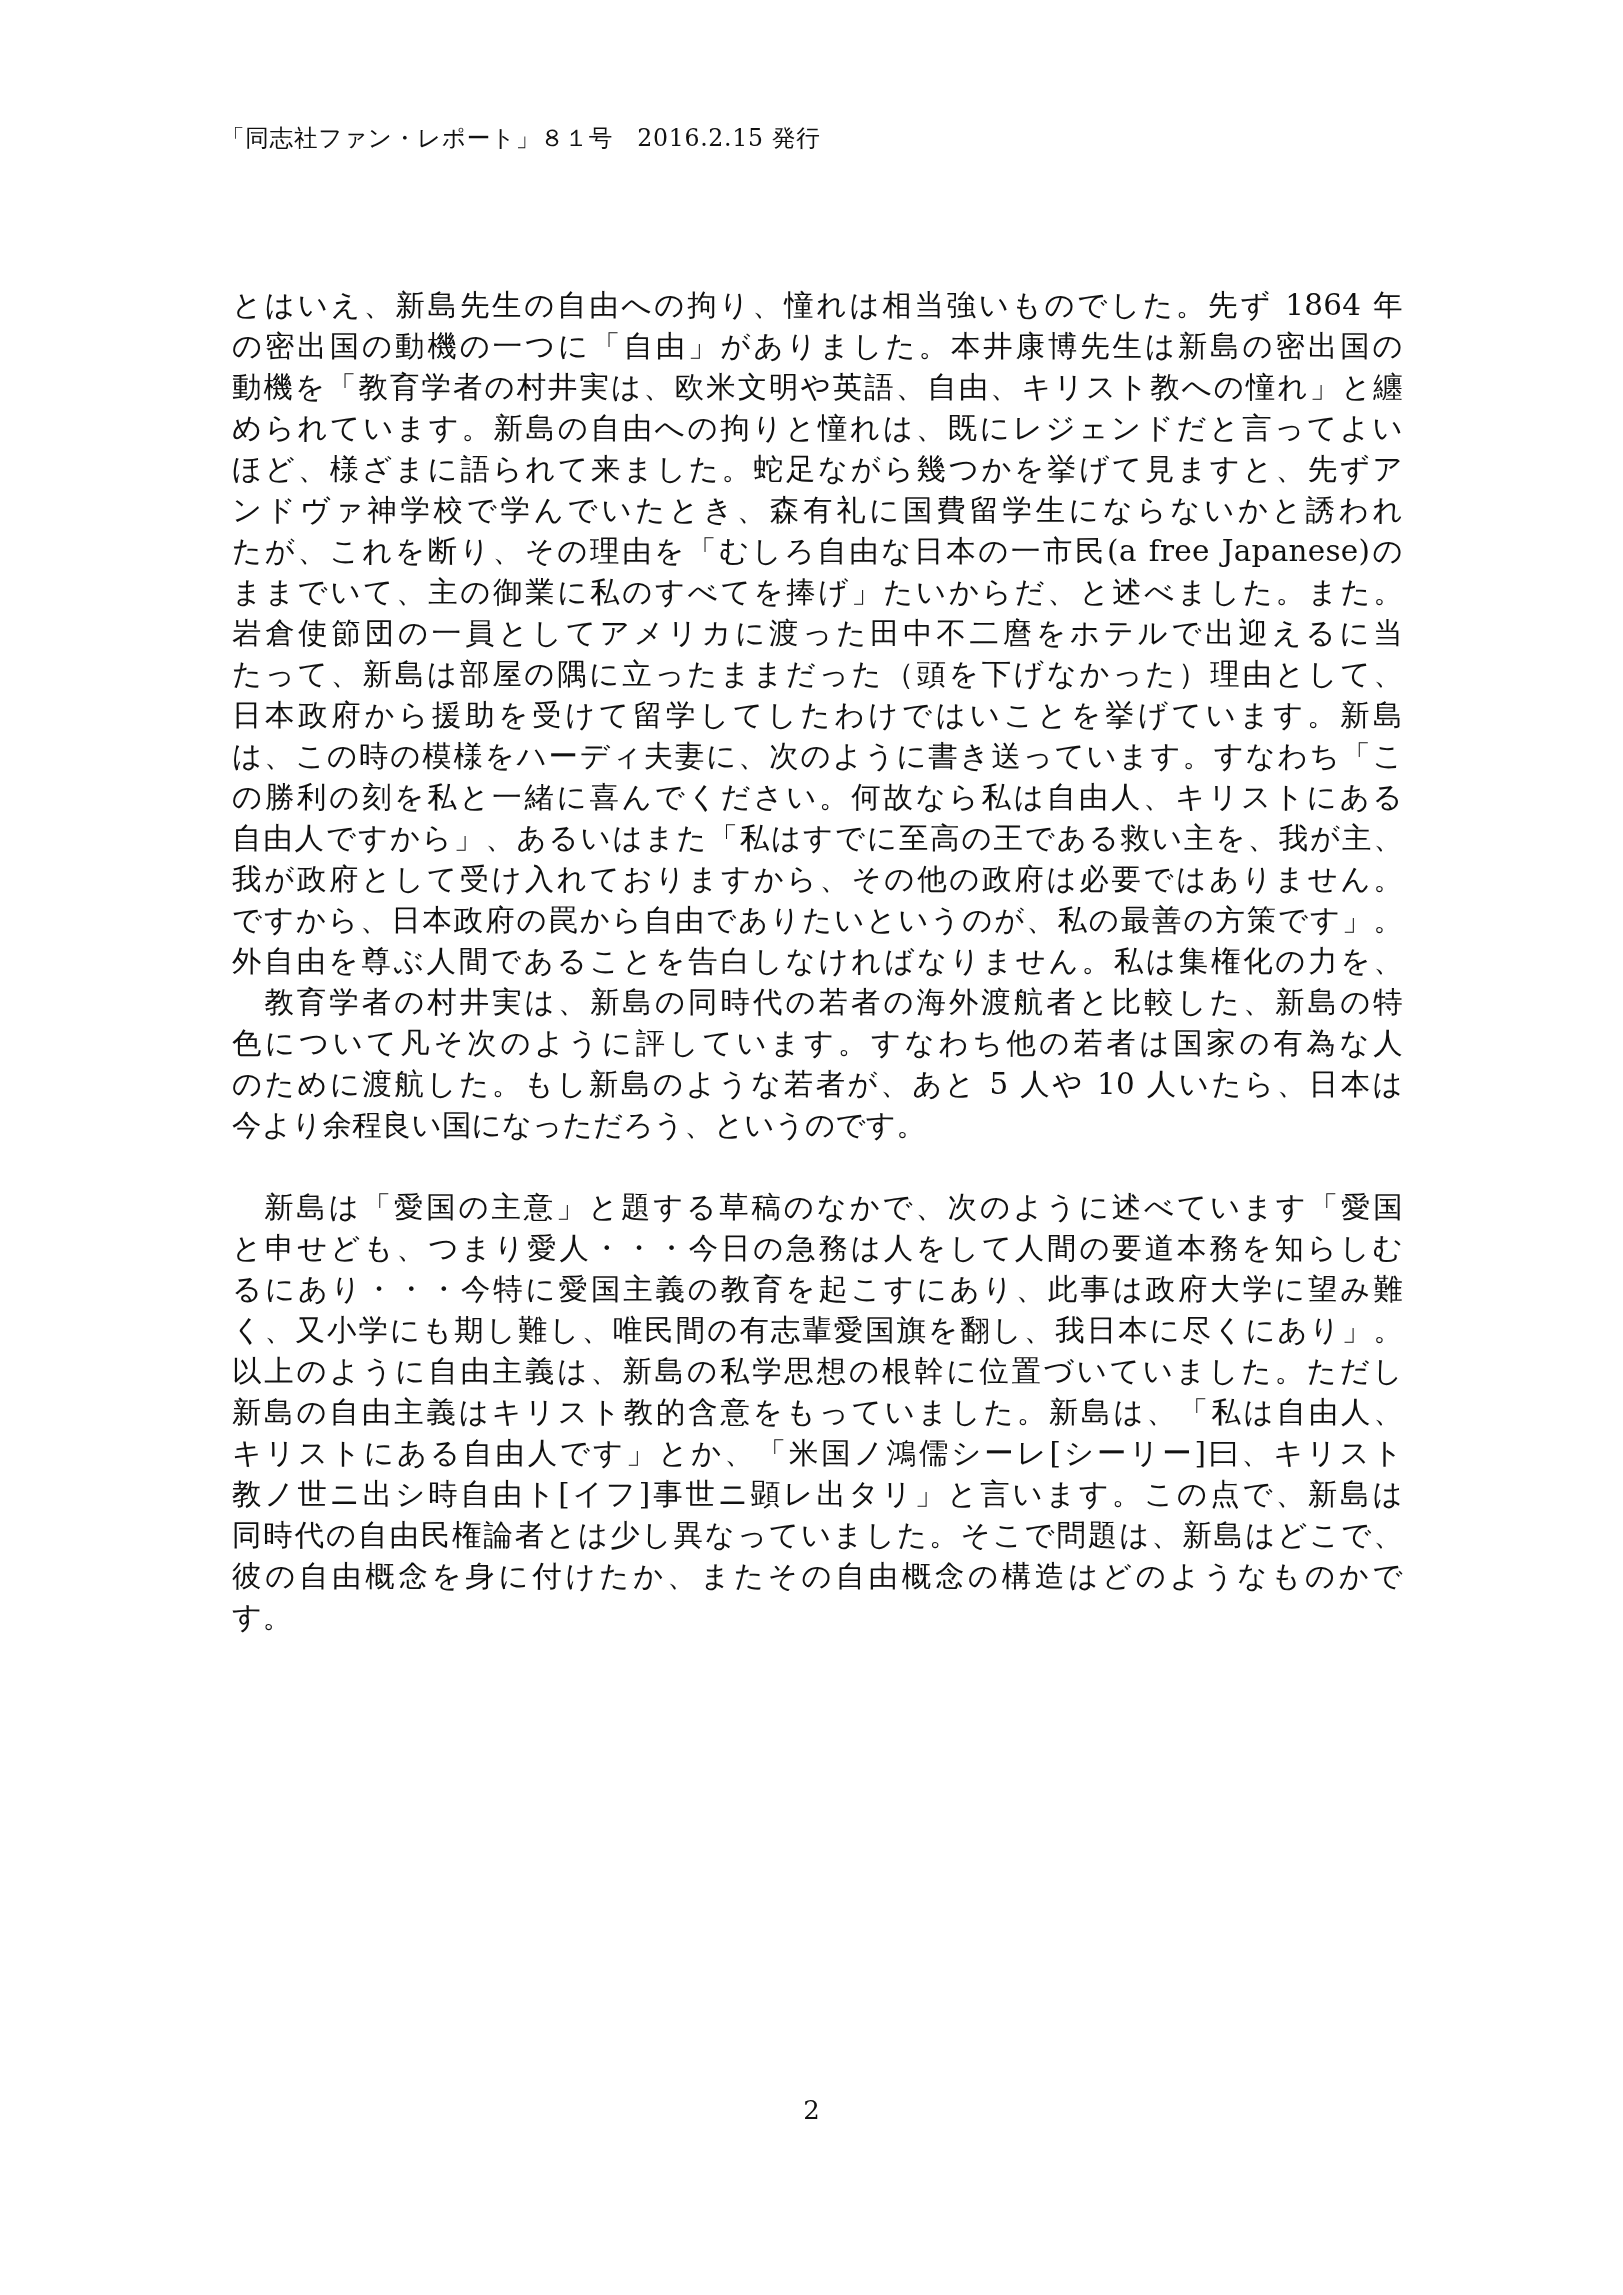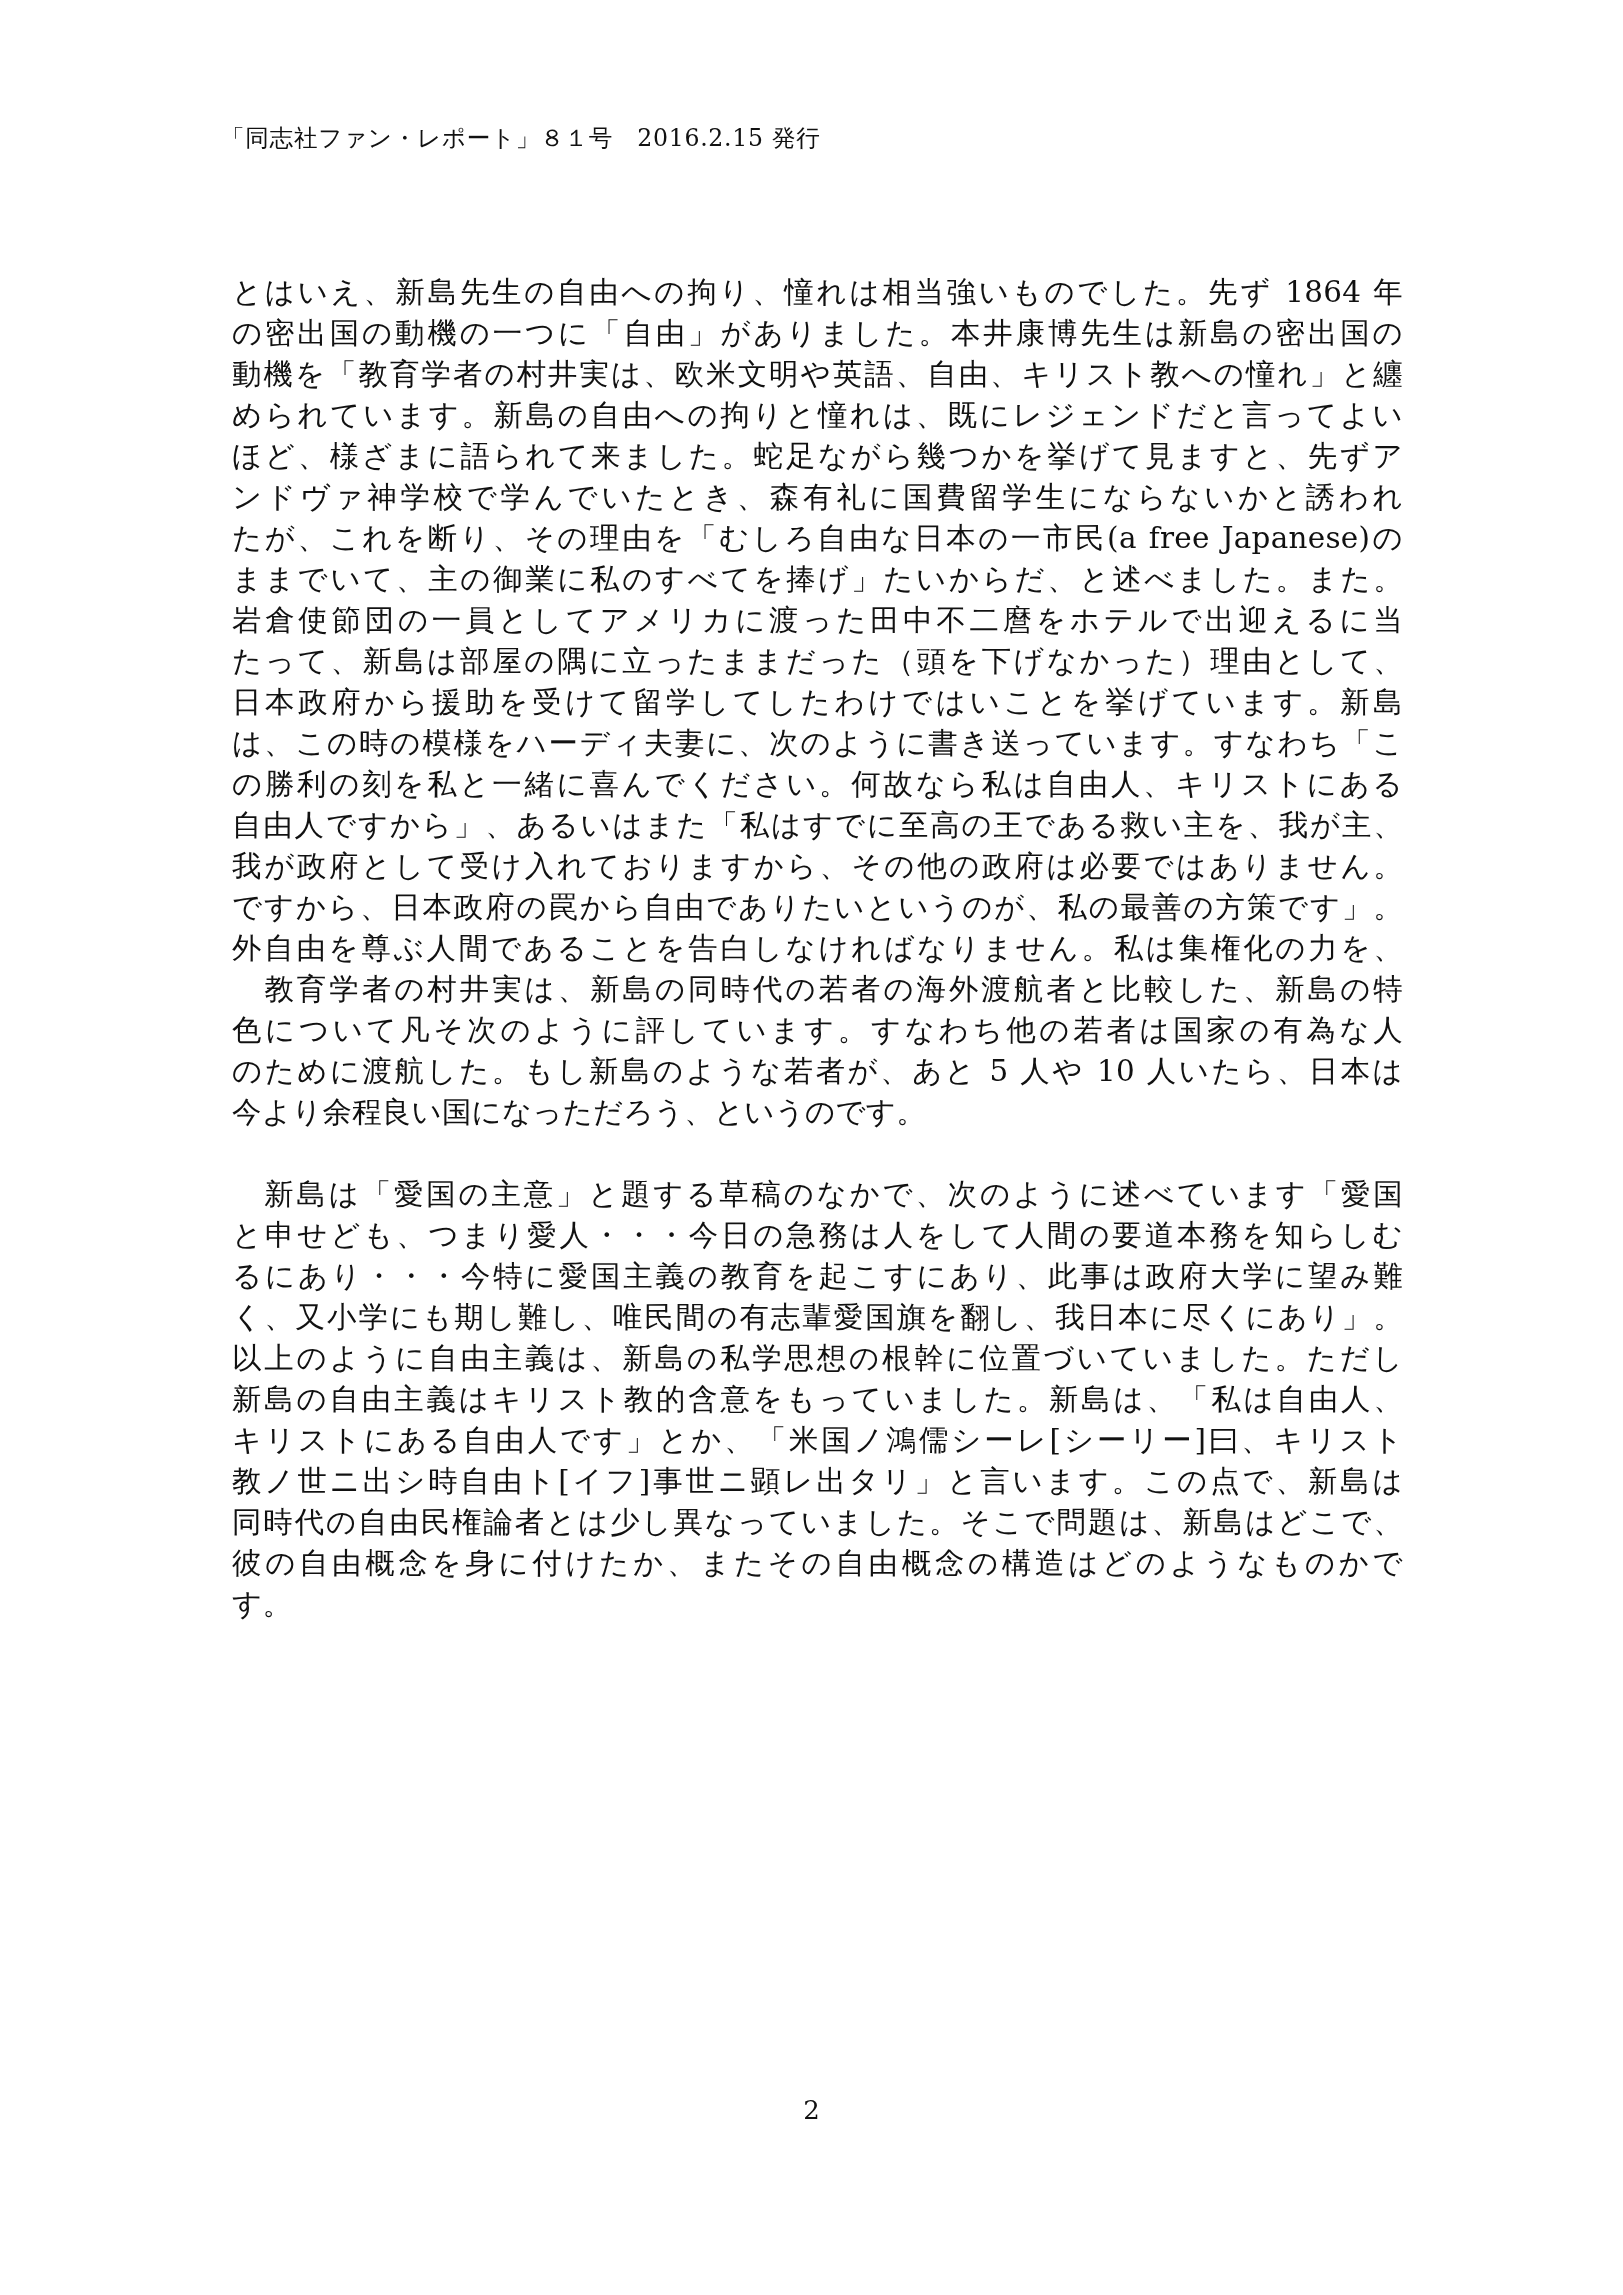--- a/index.html
+++ b/index.html
@@ -1,20 +1,20 @@
 <!DOCTYPE html>
 <html style="font-size:10.5px"><head>
 <meta charset="utf-8">
 <style>
   html, body { margin: 0; padding: 0; background: #ffffff; }
   body { width: 1623px; height: 2295px; position: relative; overflow: hidden;
          font-family: "DejaVu Serif", "Liberation Serif", serif; color: #111111; }
   .header { position: absolute; left: 221px; top: 111px; font-size: 23.6px; line-height: 39px;
             white-space: nowrap; letter-spacing: 0.7px; margin-top: 8px; }
-  .body-text { position: absolute; left: 232px; top: 272px; width: 1171px; }
+  .body-text { position: absolute; left: 232px; top: 285px; width: 1171px; }
   .line { font-size: 29.4px; height: 41px; line-height: 41px; white-space: nowrap;
           letter-spacing: 0.3px; overflow: visible; }
   .line.justify { text-align: justify; text-align-last: justify; }
   .line.blank { height: 41px; }
   .page-number { position: absolute; left: 0; width: 1623px; top: 2094px; text-align: center;
                  font-size: 26px; line-height: 33px; }
 </style>
 </head>
 <body>
 

